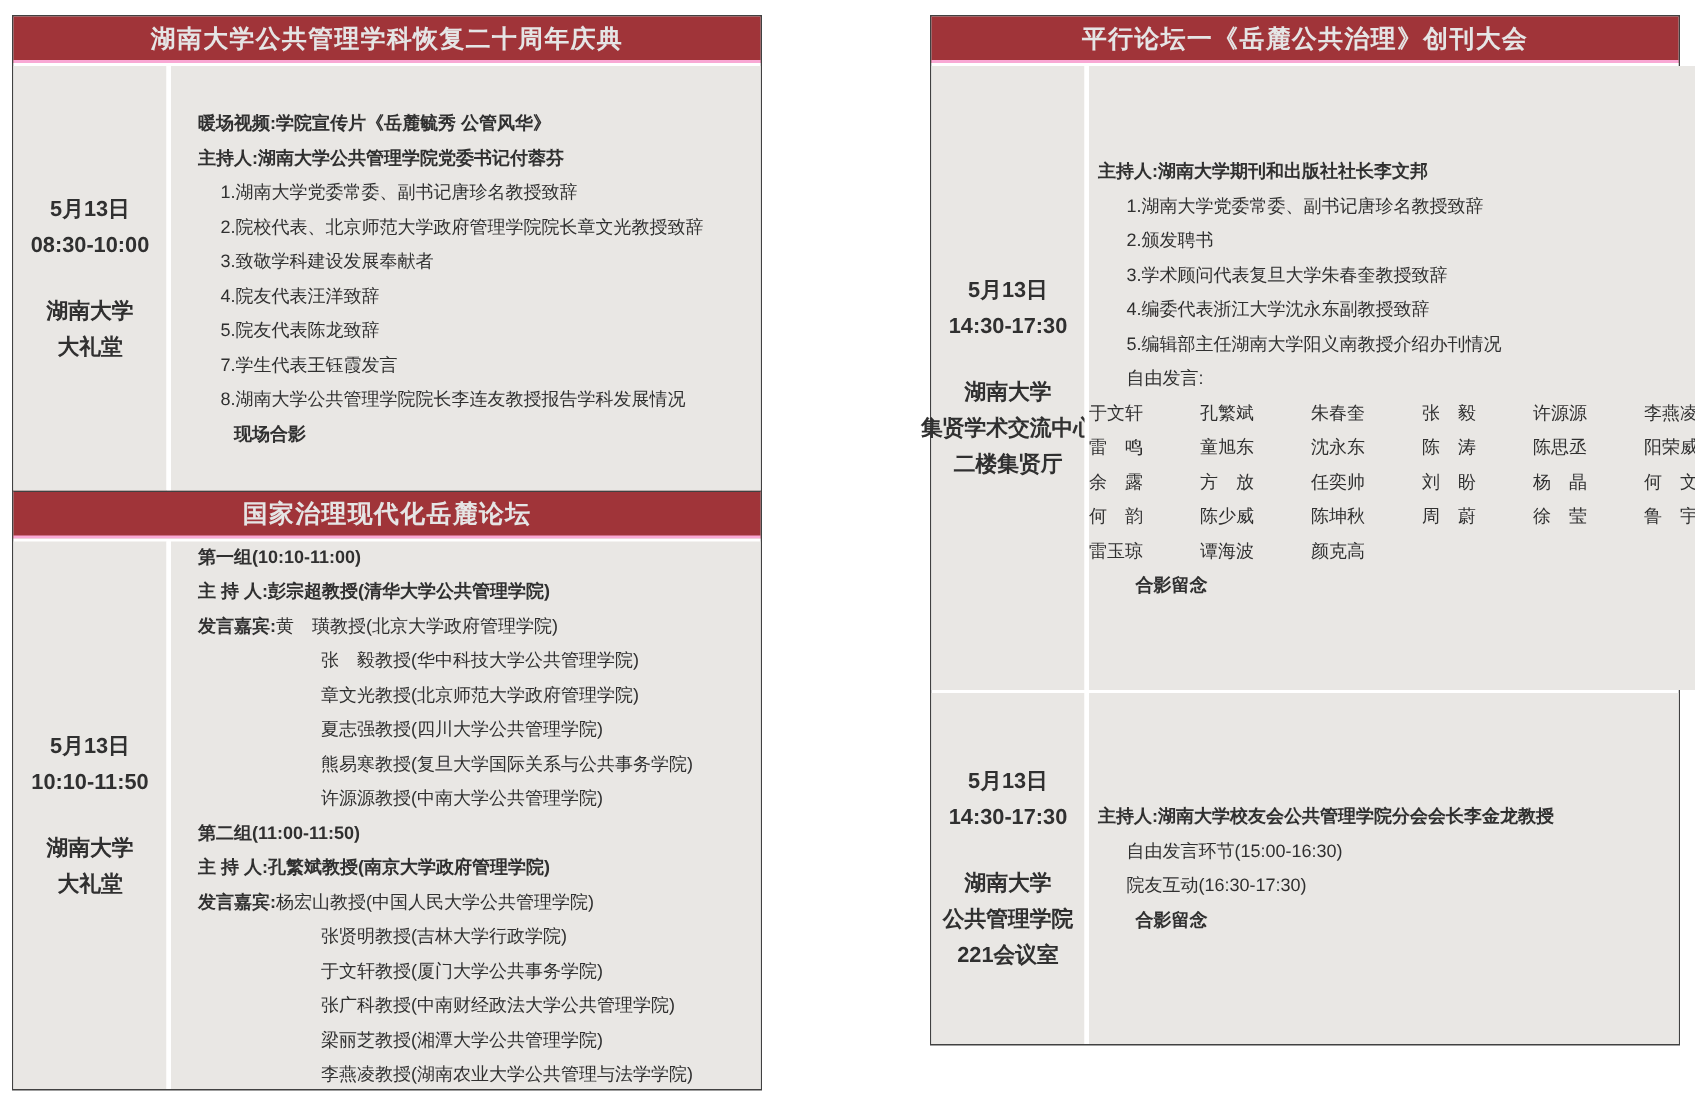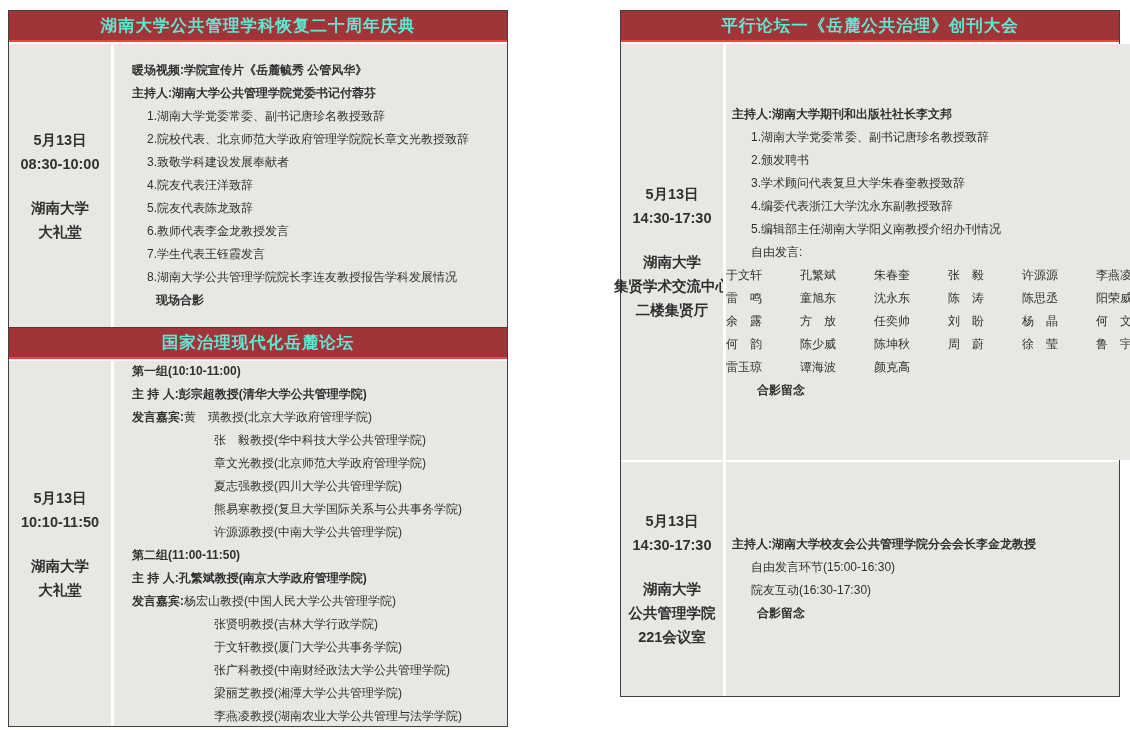--- a/index.html
+++ b/index.html
@@ -14,22 +14,22 @@
     position:absolute;top:10px;width:500px;
     border:1px solid #414141;
     box-sizing:border-box;
     background:#ffffff;
   }
   .tbl-left{left:8px;}
   .tbl-right{left:620px;}
   .hdr{
     height:29px;
     background:#A03439;
-    border-bottom:2px solid #ef4444;
-    color:#5eead4;
+    border-bottom:2px solid #f9a8d4;
+    color:#e5e5e5;
     font-weight:bold;
     font-size:16.5px;
     letter-spacing:1px;
     display:flex;align-items:center;justify-content:center;
     white-space:nowrap;
   }
   .hdr.mid{border-top:1px solid #414141;}
   .row{
     display:flex;
     background:#ffffff;
@@ -97,21 +97,20 @@
     </div>
     <div class="cellgap"></div>
     <div class="content">
       <div class="t-line ind-main"><span class="b">暖场视频:学院宣传片《岳麓毓秀 公管风华》</span><span></span></div>
       <div class="t-line ind-main"><span class="b">主持人:湖南大学公共管理学院党委书记付蓉芬</span><span></span></div>
       <div class="t-line ind-num"><span class="b"></span><span>1.湖南大学党委常委、副书记唐珍名教授致辞</span></div>
       <div class="t-line ind-num"><span class="b"></span><span>2.院校代表、北京师范大学政府管理学院院长章文光教授致辞</span></div>
       <div class="t-line ind-num"><span class="b"></span><span>3.致敬学科建设发展奉献者</span></div>
       <div class="t-line ind-num"><span class="b"></span><span>4.院友代表汪洋致辞</span></div>
       <div class="t-line ind-num"><span class="b"></span><span>5.院友代表陈龙致辞</span></div>
-      <div class="t-line ind-num"><span class="b"></span><span>6.教师代表李金龙教授发言</span></div>
       <div class="t-line ind-num"><span class="b"></span><span>7.学生代表王钰霞发言</span></div>
       <div class="t-line ind-num"><span class="b"></span><span>8.湖南大学公共管理学院院长李连友教授报告学科发展情况</span></div>
       <div class="t-line ind-photo-l"><span class="b">现场合影</span><span></span></div>
     </div>
   </div>
 
   <div class="hdr mid">
       <span>国家治理现代化岳麓论坛</span>
     </div>
 

